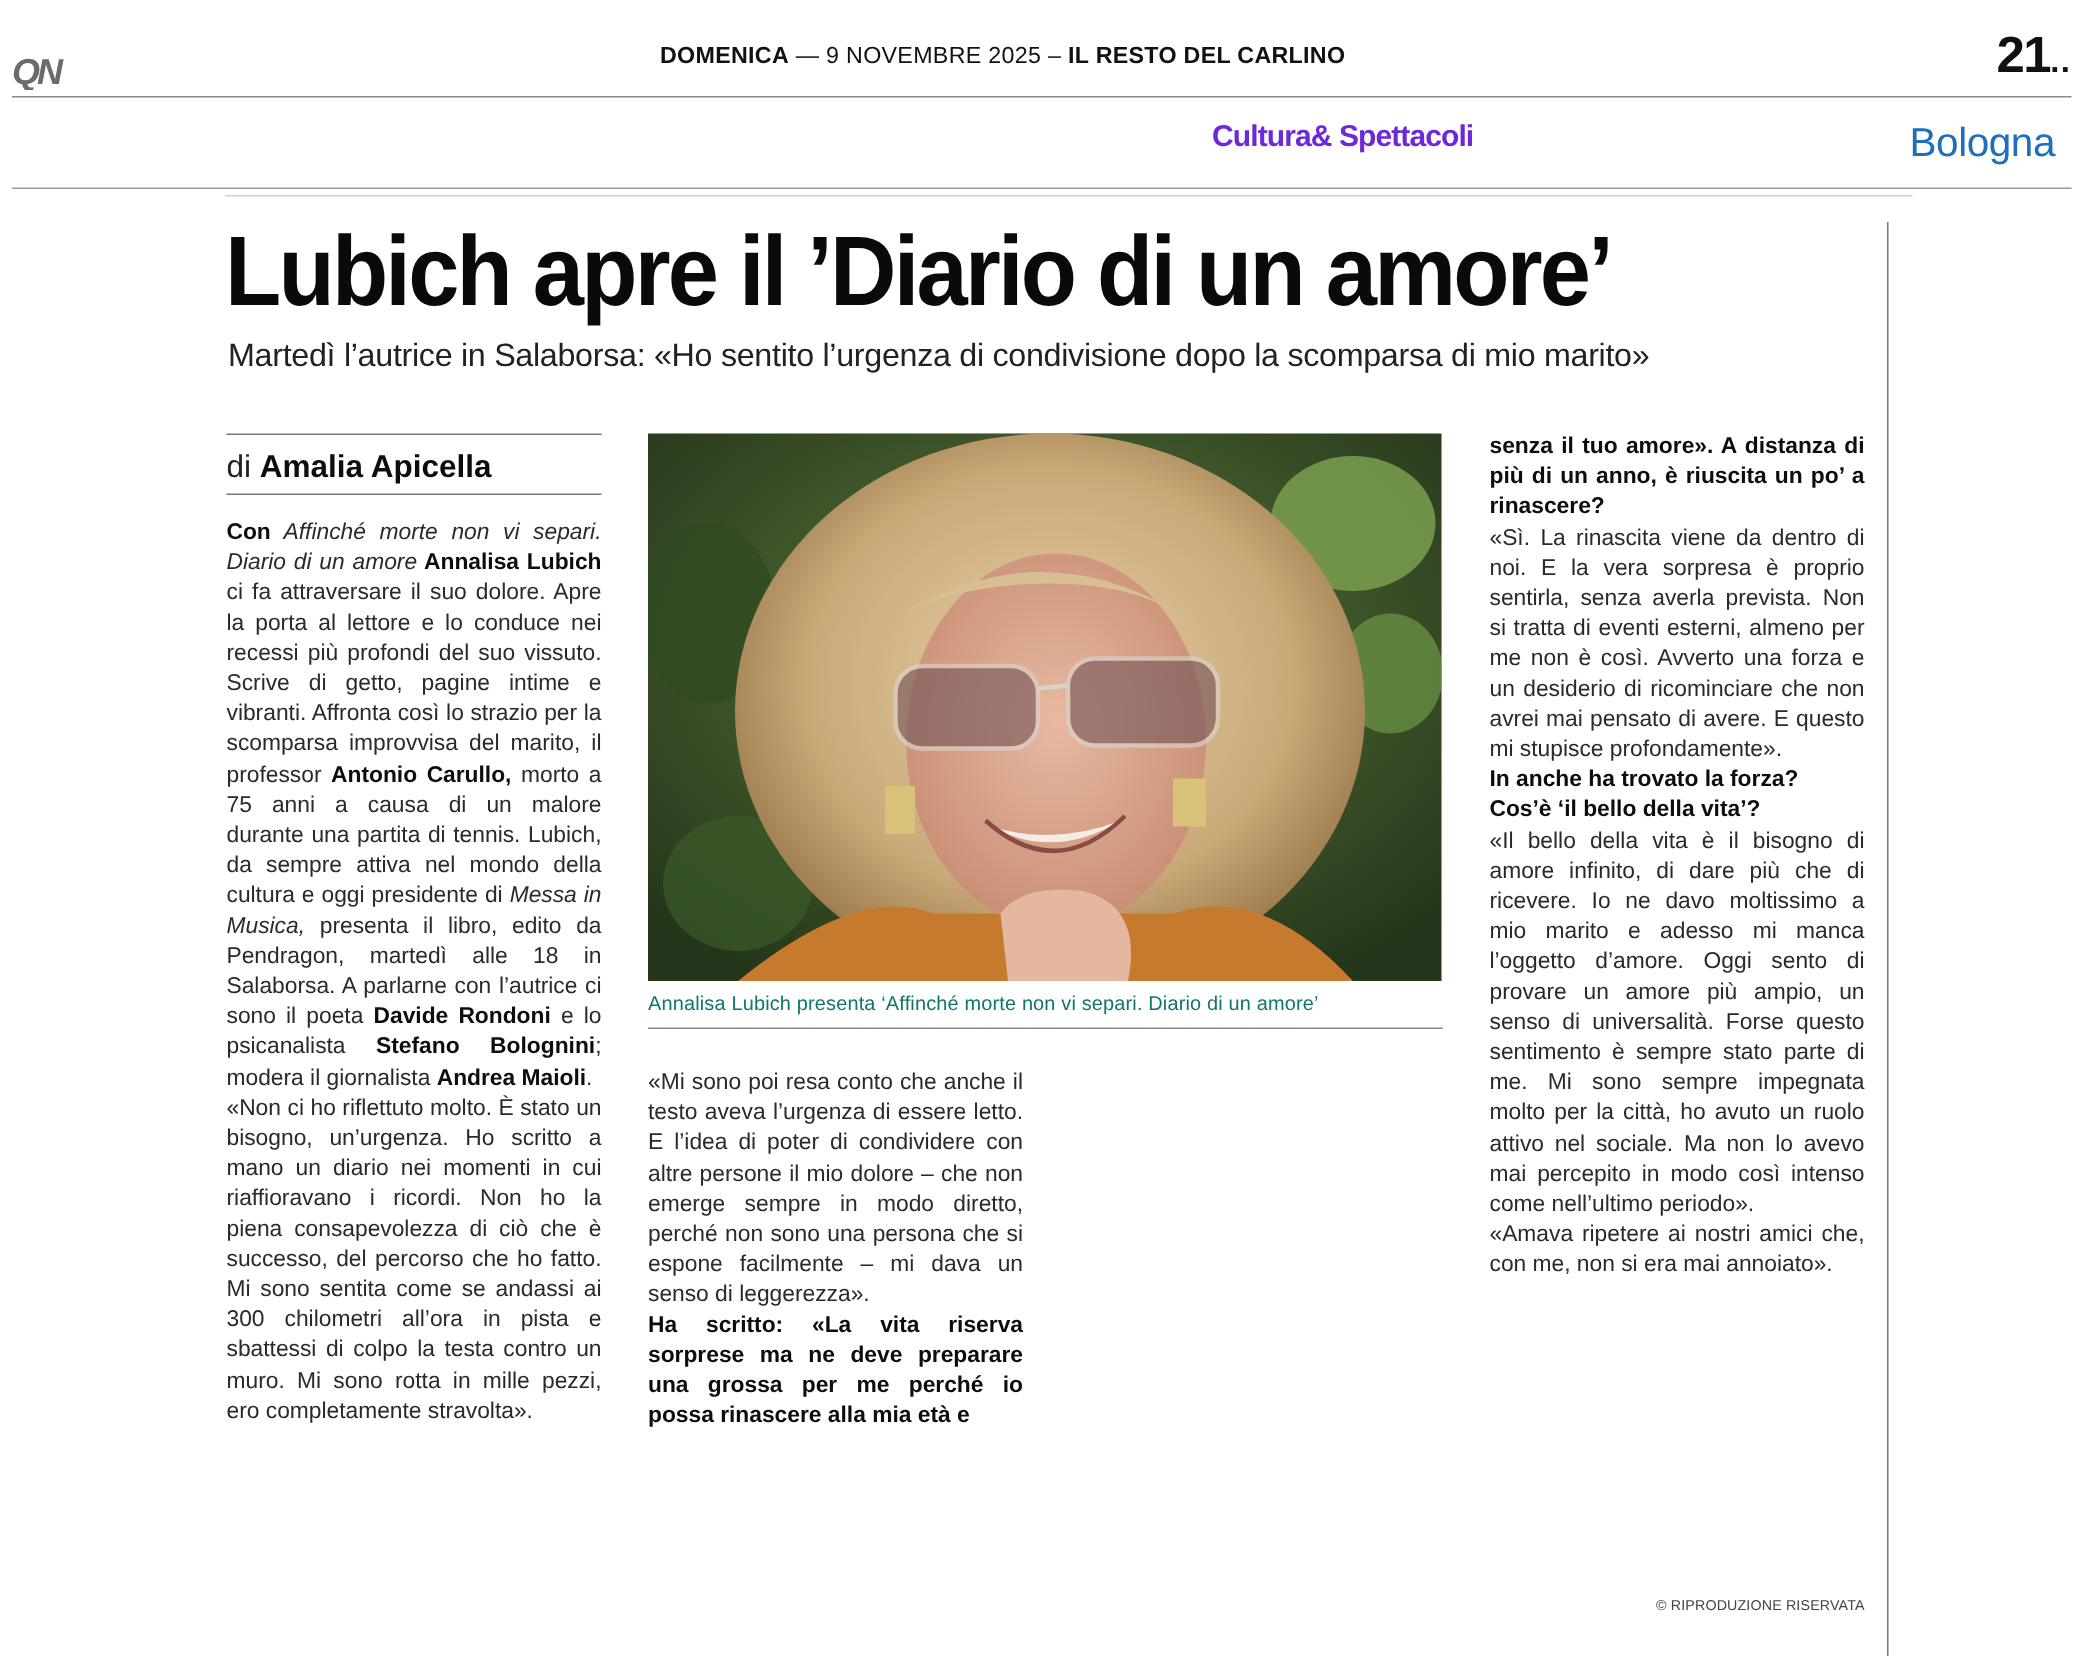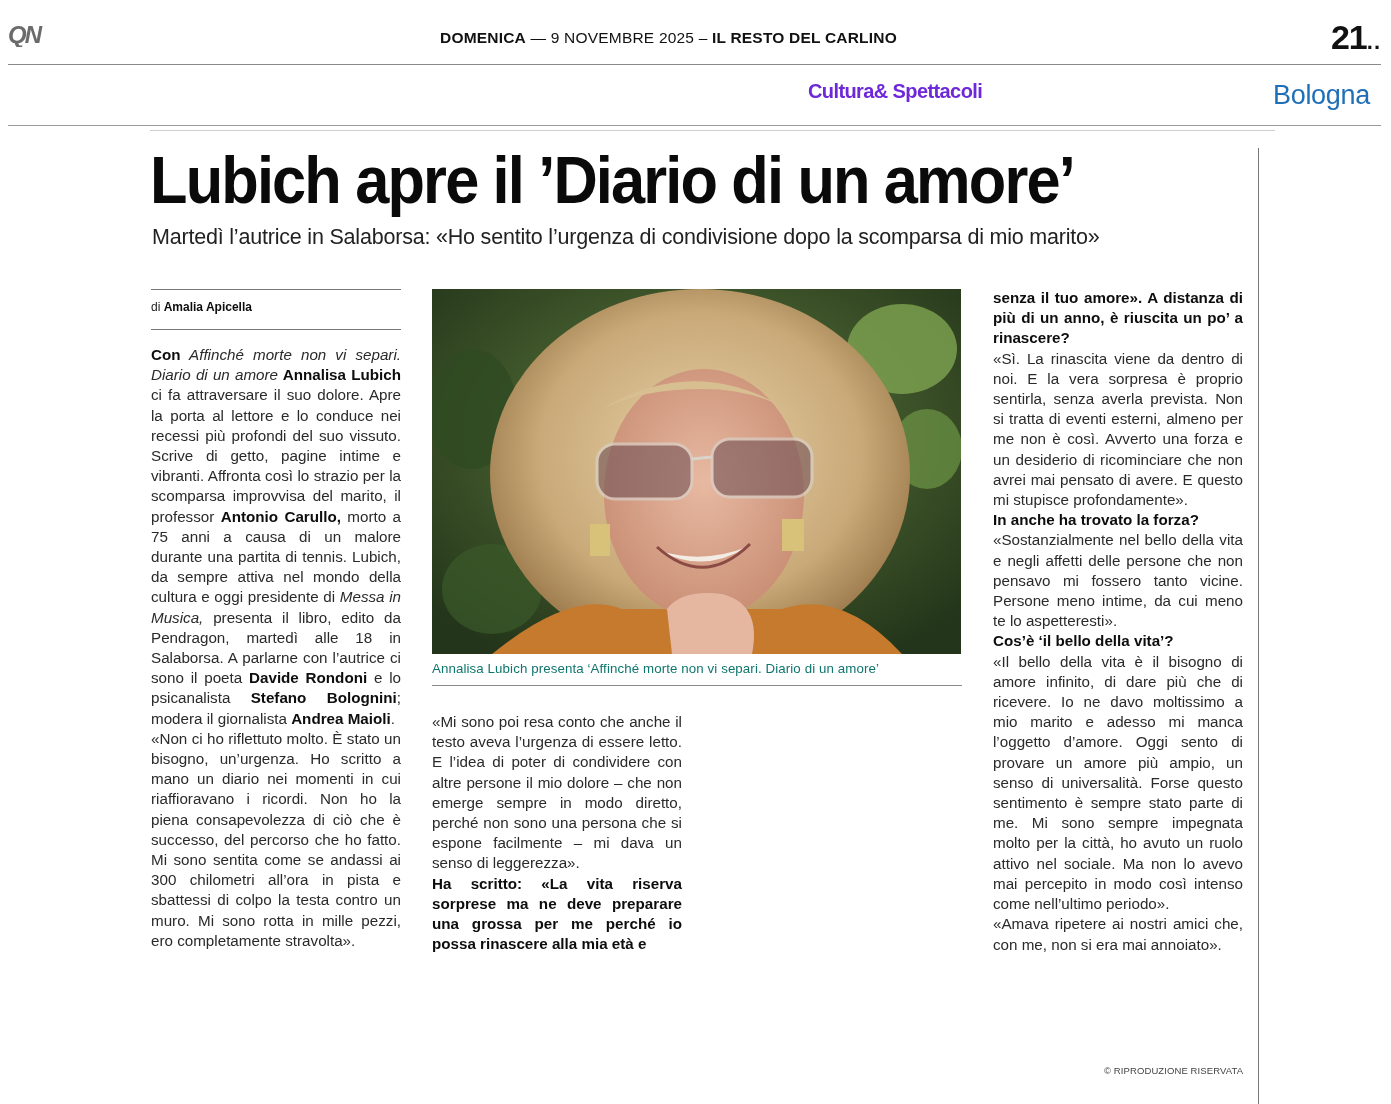--- a/index.html
+++ b/index.html
@@ -1,19 +1,19 @@
 <!DOCTYPE html>
 <html><head>
 <meta charset="utf-8">
 <style>
   html, body { margin:0; padding:0; background:#ffffff; }
   body { width:1391px; height:1104px; position:relative; overflow:hidden; font-family:"Liberation Sans", sans-serif; color:#111; }
 
   
-  .logo { position:absolute; left:8px; top:23px; width:58px; height:24px; }
+  .logo { position:absolute; left:8px; top:36px; width:58px; height:24px; }
   .masthead-line { position:absolute; left:440px; top:29px; width:520px; text-align:left; font-size:15.5px; letter-spacing:0.2px; color:#111; white-space:nowrap; }
   .masthead-line .b { font-weight:bold; }
   .page-num { position:absolute; right:10px; top:18px; font-size:34px; font-weight:bold; letter-spacing:-1px; color:#111; }
   .page-num .dots { font-size:22px; letter-spacing:1px; }
   .rule-top { position:absolute; left:8px; right:10px; top:64px; height:0; border-top:1.5px solid #8a8a8a; }
 
   .section { position:absolute; left:808px; top:80px; font-size:20px; font-weight:bold; color:#6d28d9; letter-spacing:-0.6px; white-space:nowrap;text-align:right; }
   .city { position:absolute; right:21px; top:80px; font-size:27px; color:#1f6fb8; letter-spacing:-0.3px;margin-left:12px; }
   .rule-sec { position:absolute; left:8px; right:10px; top:125px; border-top:1.5px solid #9a9a9a; }
   .rule-sec2 { position:absolute; left:150px; width:1125px; top:130px; border-top:1px solid #cfcfcf; }
@@ -26,21 +26,21 @@
 
   
   .col { position:absolute; font-size:15.2px; line-height:20.2px; color:#2a2a2a; text-align:justify; }
   .col p { margin:0; }
   .q { font-weight:bold; color:#0d0d0d; }
   .col-1 { left:151px; top:345px; width:250px; }
   .col-2 { left:432px; top:712px; width:250px; }
   .col-3 { left:993px; top:288px; width:250px; }
 
   .byline-rule { position:absolute; left:151px; width:250px; border-top:1px solid #777; }
-  .byline { position:absolute; left:151px; top:300px; font-size:12px; color:#222; }
+  .byline { position:absolute; left:151px; top:300px; font-size:21px; color:#222; }
   .byline .b { font-weight:bold; color:#0d0d0d; }
 
   
   .photo { position:absolute; left:432px; top:289px; width:529px; height:365px; overflow:hidden; background:#3f5a2e; }
   .caption { position:absolute; left:432px; top:661px; width:529px; font-size:13.3px; color:#0f766e; letter-spacing:0.1px; white-space:nowrap; }
   .caption-rule { position:absolute; left:432px; top:685px; width:530px; border-top:1.5px solid #8a8a8a; }
 
   .copyright { position:absolute; left:1104px; top:1065px; font-size:9.5px; color:#444; letter-spacing:0.1px; white-space:nowrap; }
 </style>
 </head>
@@ -124,18 +124,17 @@
 
 <div class="col col-2">
   <p>«Mi sono poi resa conto che anche il testo aveva l’urgenza di essere letto. E l’idea di poter di condividere con altre persone il mio dolore – che non emerge sempre in modo diretto, perché non sono una persona che si espone facilmente – mi dava un senso di leggerezza».</p>
   <p class="q">Ha scritto: «La vita riserva sorprese ma ne deve preparare una grossa per me perché io possa rinascere alla mia età e</p>
 </div>
 
 <div class="col col-3">
   <p class="q">senza il tuo amore». A distanza di più di un anno, è riuscita un po’ a rinascere?</p>
   <p>«Sì. La rinascita viene da dentro di noi. E la vera sorpresa è proprio sentirla, senza averla prevista. Non si tratta di eventi esterni, almeno per me non è così. Avverto una forza e un desiderio di ricominciare che non avrei mai pensato di avere. E questo mi stupisce profondamente».</p>
   <p class="q">In anche ha trovato la forza?</p>
-  <p>«Sostanzialmente nel bello della vita e negli affetti delle persone che non pensavo mi fossero tanto vicine. Persone meno intime, da cui meno te lo aspetteresti».</p>
   <p class="q">Cos’è ‘il bello della vita’?</p>
   <p>«Il bello della vita è il bisogno di amore infinito, di dare più che di ricevere. Io ne davo moltissimo a mio marito e adesso mi manca l’oggetto d’amore. Oggi sento di provare un amore più ampio, un senso di universalità. Forse questo sentimento è sempre stato parte di me. Mi sono sempre impegnata molto per la città, ho avuto un ruolo attivo nel sociale. Ma non lo avevo mai percepito in modo così intenso come nell’ultimo periodo».</p>
   <p>«Amava ripetere ai nostri amici che, con me, non si era mai annoiato».</p>
 </div>
 <div class="copyright">© RIPRODUZIONE RISERVATA</div>
 
 </body></html>

